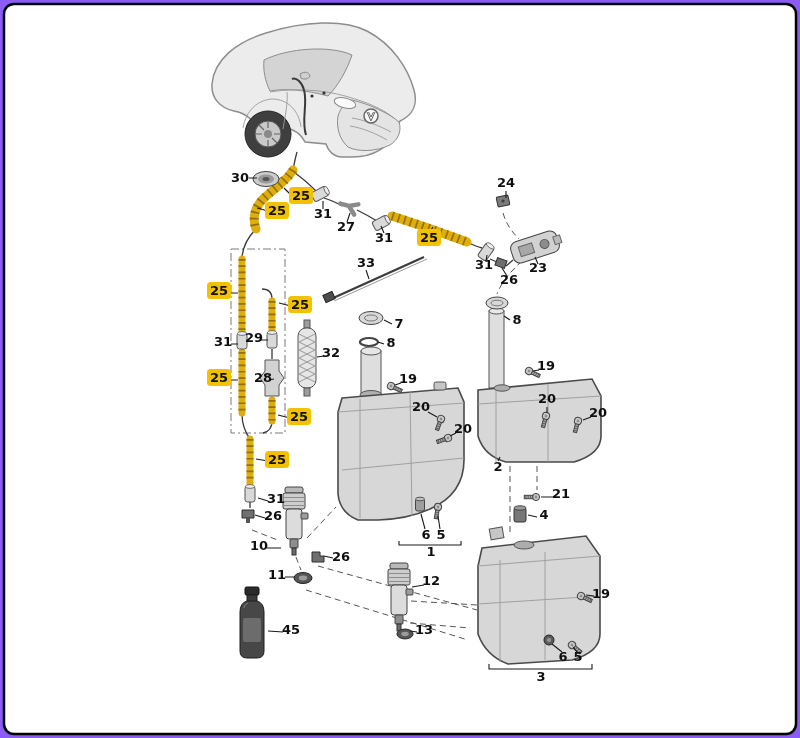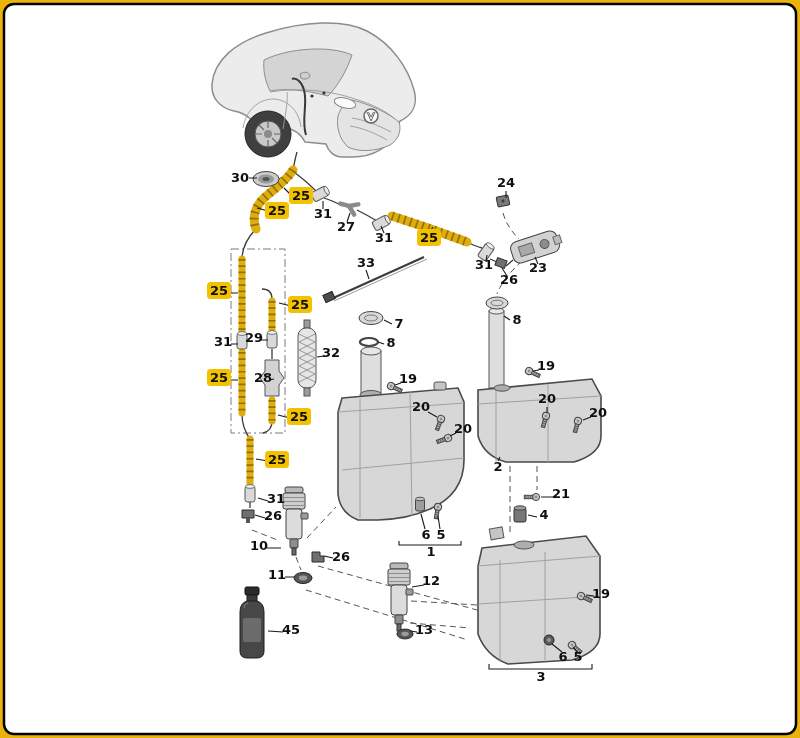--- a/index.html
+++ b/index.html
@@ -1,16 +1,16 @@
 <!DOCTYPE html>
 <html style="--hose: #DFAE0C;"><head>
 <meta charset="utf-8">
 <style>
   html,body{margin:0;padding:0;background:#fff;}
-  .frame{position:relative;width:800px;height:738px;background:#eab308;overflow:hidden;
+  .frame{position:relative;width:800px;height:738px;background:#8b5cf6;overflow:hidden;
          font-family:"DejaVu Sans",sans-serif;}
   svg{position:absolute;left:0;top:0;}
   .leader{fill:none;stroke:#1a1a1a;stroke-width:1.1;}
   .dash{fill:none;stroke:#555;stroke-width:1;stroke-dasharray:6 4;}
   .dashdot{fill:none;stroke:#7a7a7a;stroke-width:1;stroke-dasharray:8 3 2 3;}
   .thin{fill:none;stroke:#3a3a3a;stroke-width:1.3;}
   .hose-base{fill:none;stroke:var(--hose,#DFAE0C);stroke-linecap:round;stroke-width:7;}
   .hose-ticks{fill:none;stroke:#85650A;stroke-width:7;stroke-dasharray:1.7 4.6;opacity:.85;}
   .hose-base.coil,.hose-ticks.coil{stroke-width:9;}
   .facet{fill:none;stroke:#9a9a9a;stroke-width:.9;}

